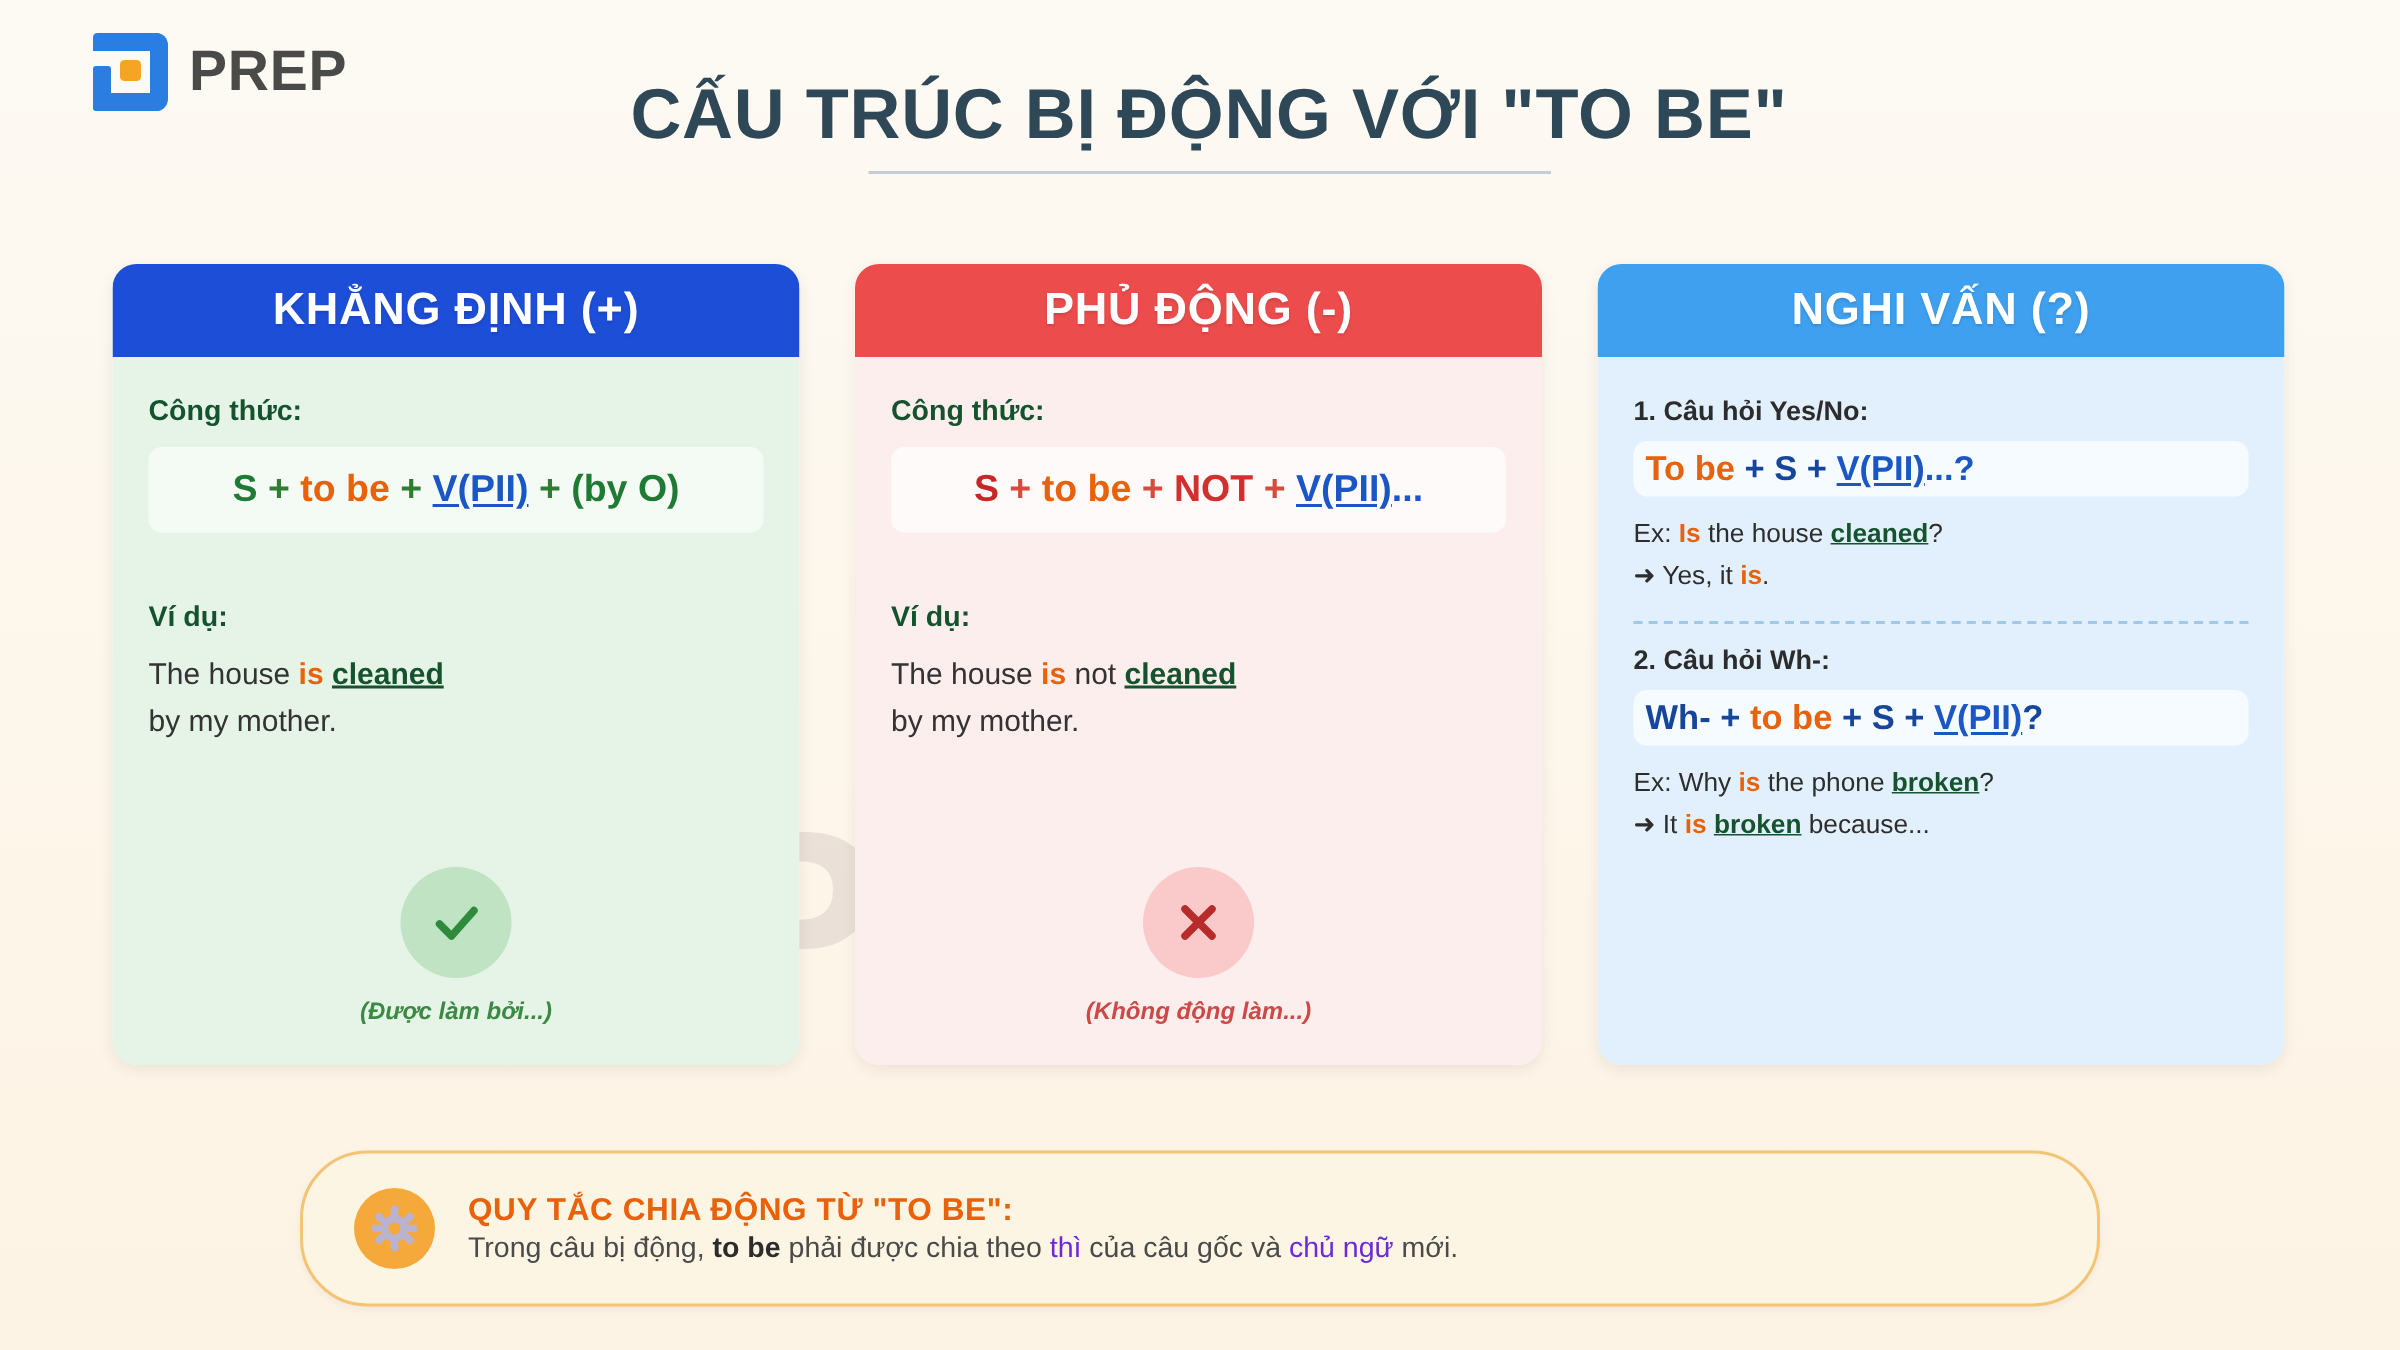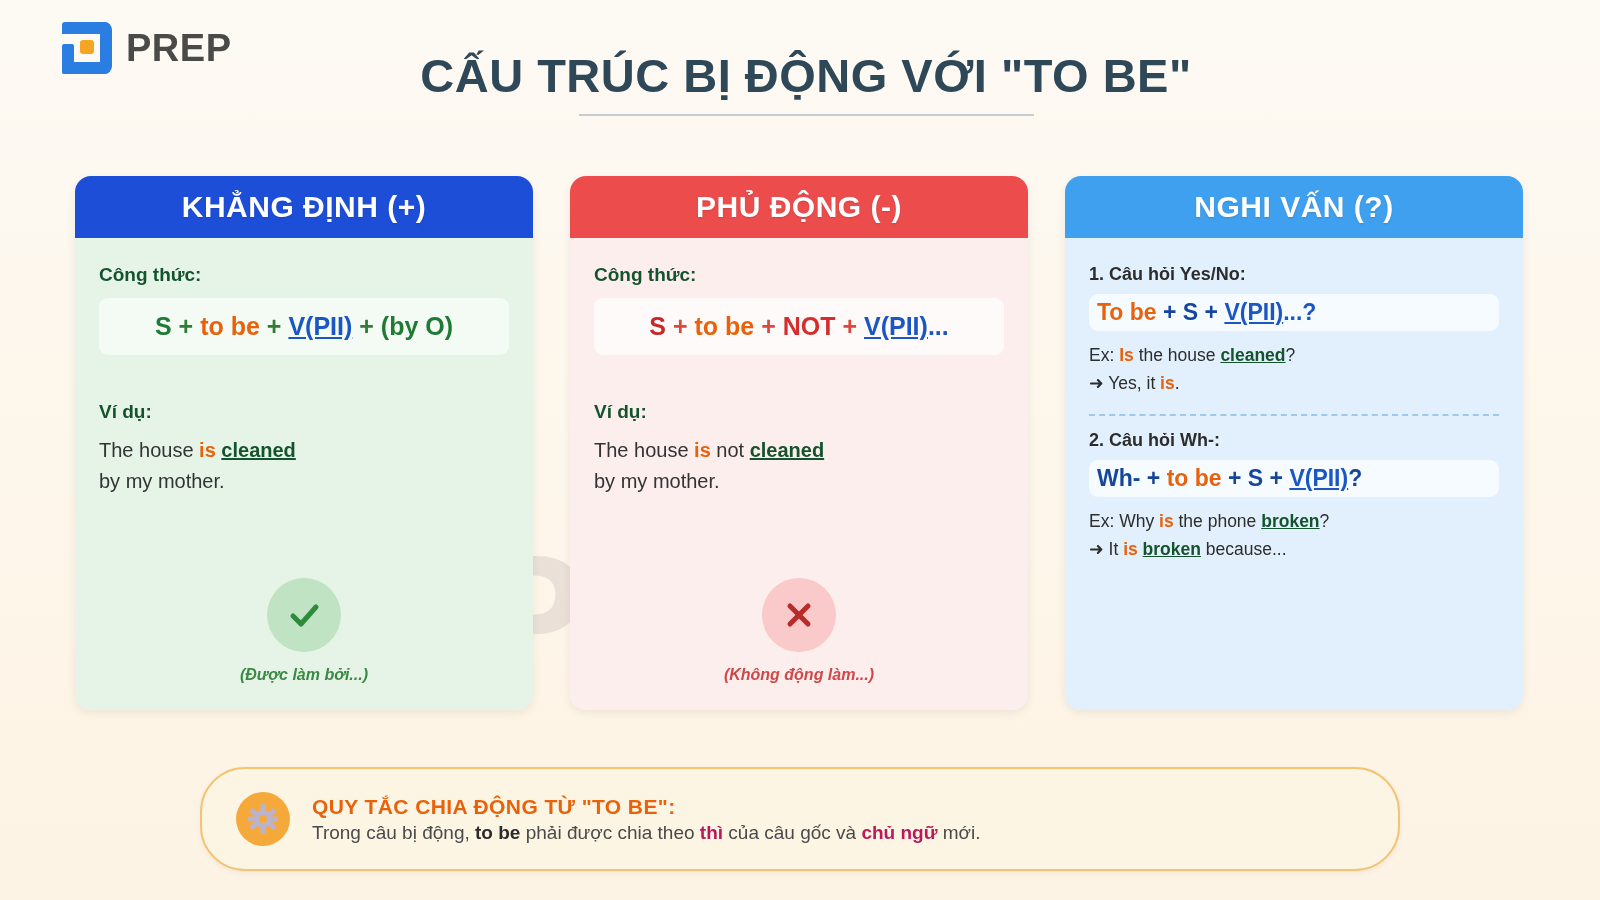--- a/index.html
+++ b/index.html
@@ -319,21 +319,21 @@
     font-weight: 800;
     color: #e8620c;
     letter-spacing: 0.4px;
     margin-bottom: 3px;
   }
   .note-text {
     font-size: 19px;
     color: #4a4a4a;
   }
   .note-text b { color: #2c2c2c; }
-  .note-text .o { color: #be185d; font-weight: 700; }
+  .note-text .o { color: #6d28d9; font-weight: 400; }
 </style>
 </head>
 <body>
 
 <div class="bg-wash"></div>
 
 <div class="watermark-layer">
   <div class="wm-mark">
     <div class="bar-v"></div>
     <div class="bar-outer"></div>

